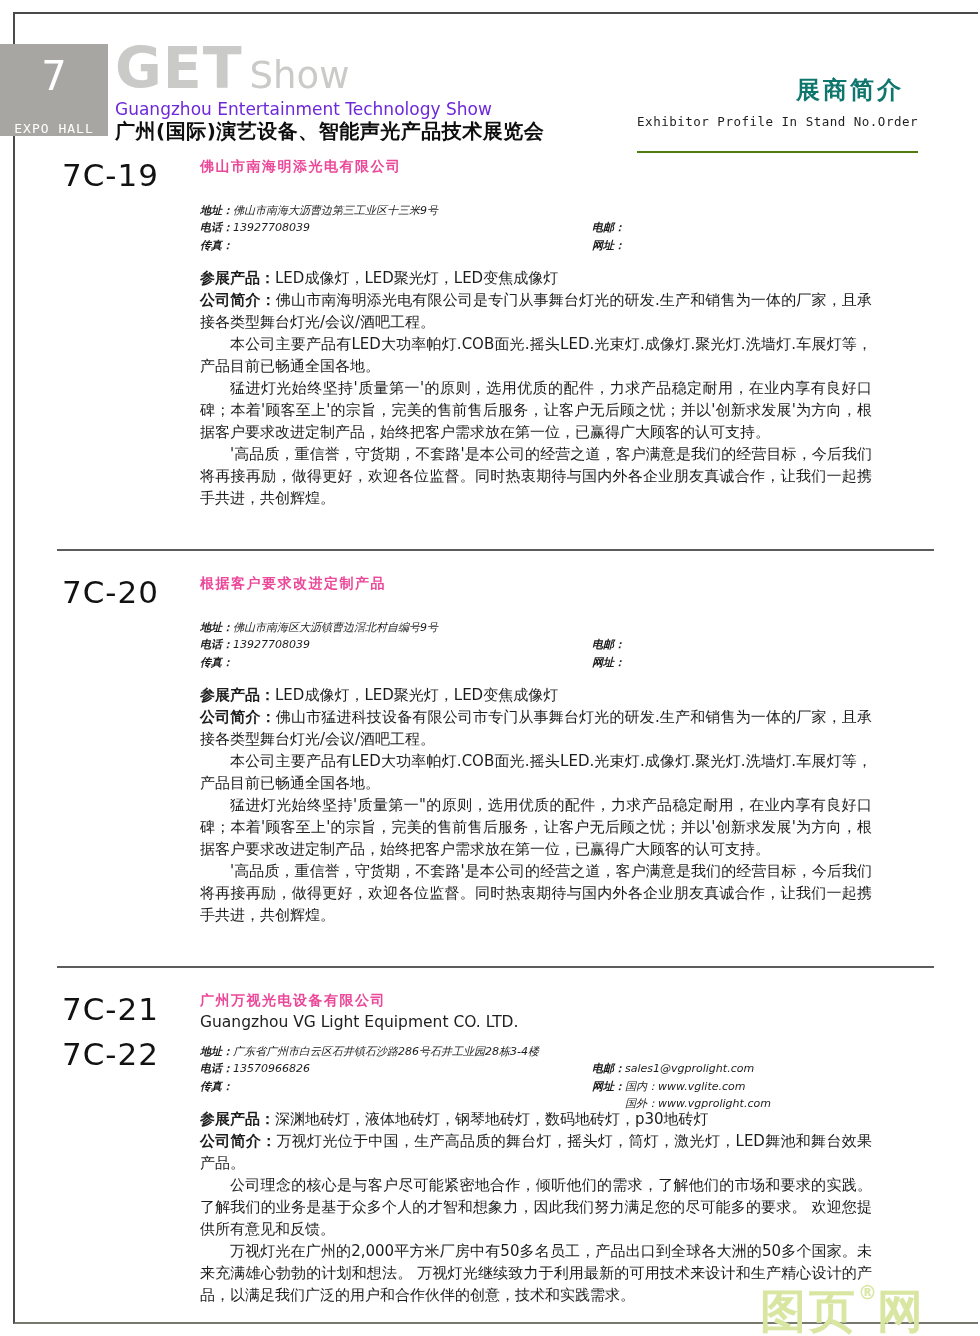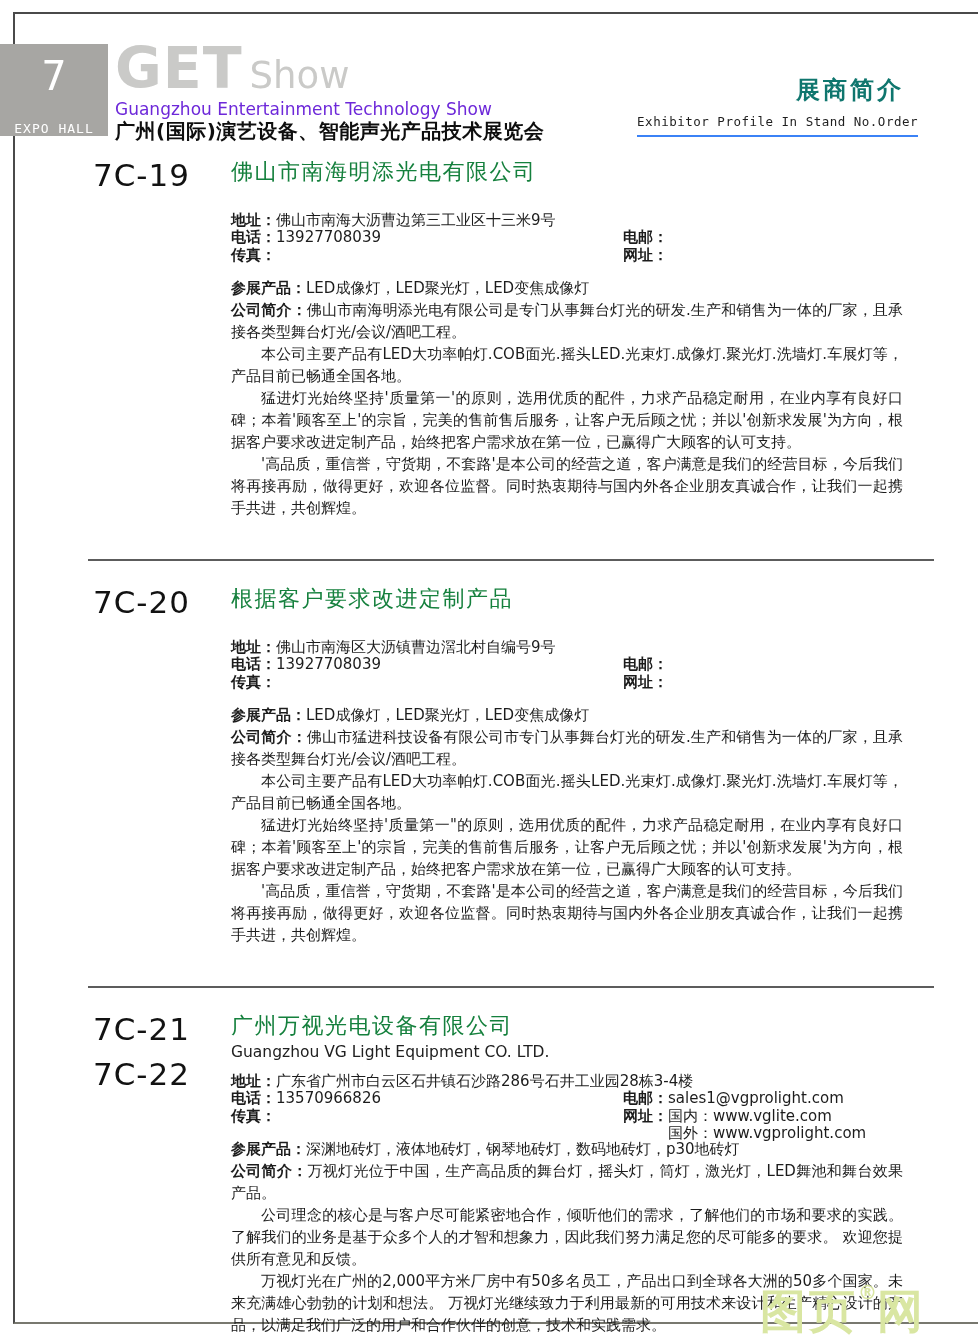--- a/index.html
+++ b/index.html
@@ -23,32 +23,32 @@
   .hall-number{font-size:40px;line-height:1.1;font-weight:400;}
   .hall-label{margin-top:auto;font-family:"DejaVu Sans Mono","Liberation Mono",monospace;font-size:13px;letter-spacing:1px;}
   .logo{position:absolute;left:100px;top:26px;line-height:1;}
   .logo-main{font-size:57px;font-weight:700;color:#cacac8;letter-spacing:1px;}
   .logo-sub{font-size:37px;font-weight:400;color:#cacac8;margin-left:7px;}
   .show-en{font-size:17px;color:#6d28d9;margin-top:4px;}
   .show-cn{font-size:20px;font-weight:700;color:#0e0e0e;margin-top:3px;letter-spacing:0.5px;}
   .page-title{position:absolute;right:74px;top:60px;font-size:24px;letter-spacing:3px;color:#0f766e;font-weight:600;}
   .page-subtitle{
     position:absolute;right:60px;top:100px;font-family:"DejaVu Sans Mono","Liberation Mono",monospace;
-    font-size:12.5px;color:#1f1f1f;border-bottom:2px solid #3b82f6;padding-bottom:6px;letter-spacing:0.5px;
+    font-size:12.5px;color:#1f1f1f;border-bottom:2px solid #4d7c0f;padding-bottom:22px;letter-spacing:0.5px;
   }
   
-  main{margin:22px 30px 0 78px;}
+  main{margin:22px 30px 0 47px;}
   .exhibitor{display:flex;align-items:flex-start;}
   .stand-col{width:138px;flex-shrink:0;}
   .stand{font-size:31px;letter-spacing:1px;color:#121212;line-height:1.15;font-weight:500;}
   .stand + .stand{margin-top:9px;}
   .content{flex:1;max-width:672px;}
-  .company{font-size:22px;font-weight:400;letter-spacing:1.5px;margin:0;line-height:1.25;color:#15803d;}
+  .company{font-size:14px;font-weight:700;letter-spacing:1.5px;margin:0;line-height:1.25;color:#ec4899;}
   .company-en{font-size:15.5px;color:#202020;margin-top:3px;}
-  .contact{position:relative;margin-top:26px;font-size:15px;line-height:17.5px;}
+  .contact{position:relative;margin-top:26px;font-size:11px;line-height:17.5px;font-style:italic;}
   .exhibitor.has-en .contact{margin-top:12px;}
   .c-row{white-space:nowrap;}
   .c-label{font-weight:600;}
   .c-right{position:absolute;left:392px;top:17.5px;}
   .www-row{display:flex;}
   .profile{margin-top:13px;font-size:15px;line-height:22px;text-align:justify;}
   .profile p{margin:0;}
   .profile p.indent{text-indent:2em;}
   .p-label{font-weight:600;}
   .divider{border:none;border-top:2px solid #5c5c5c;margin:40px 14px 24px -5px;}

